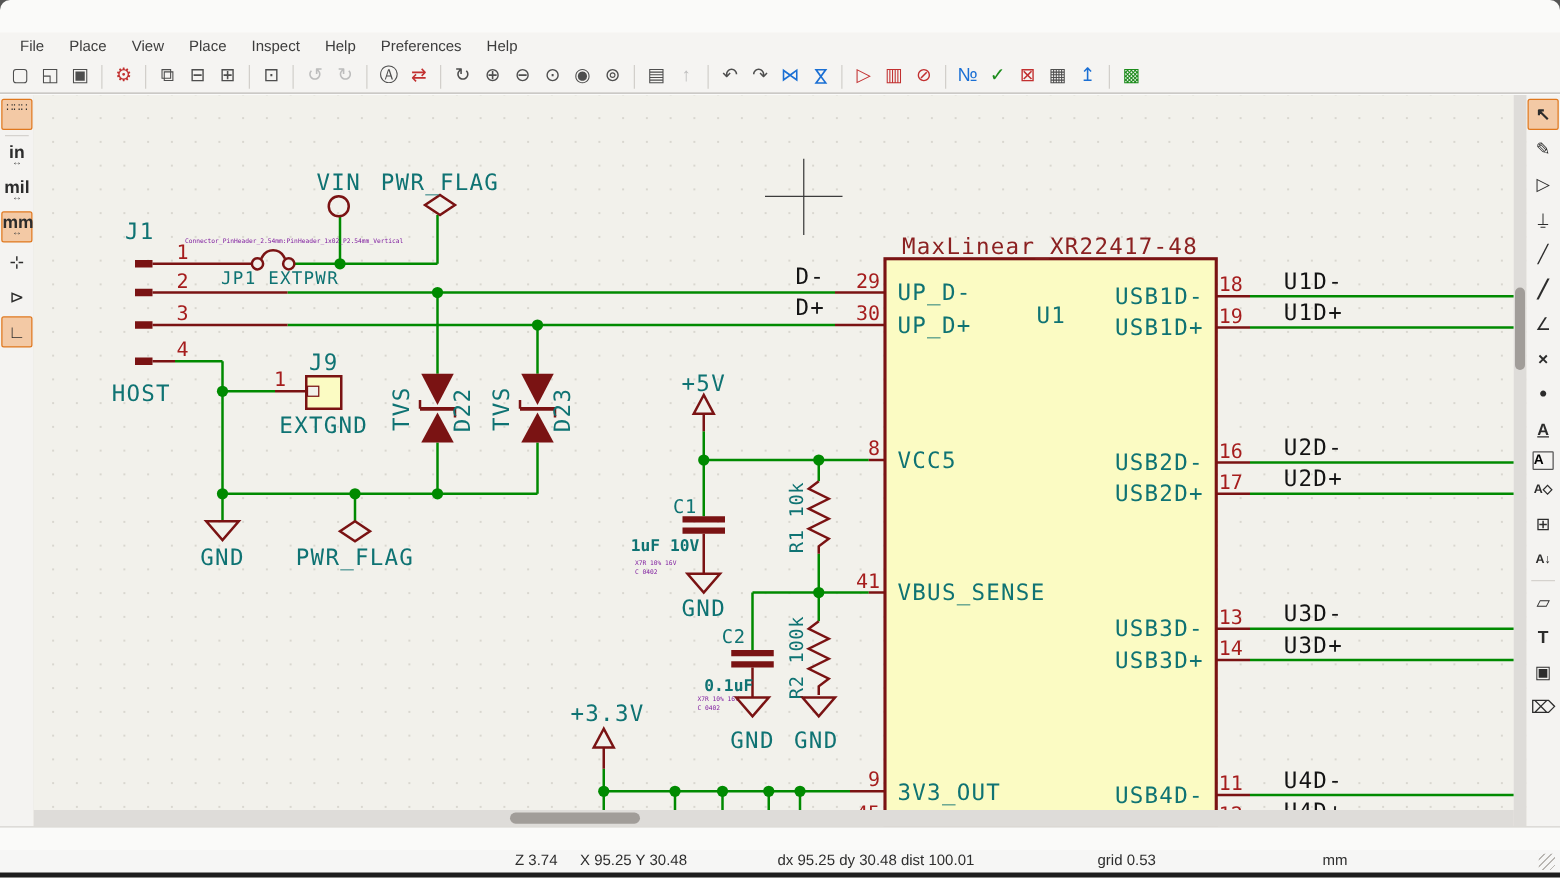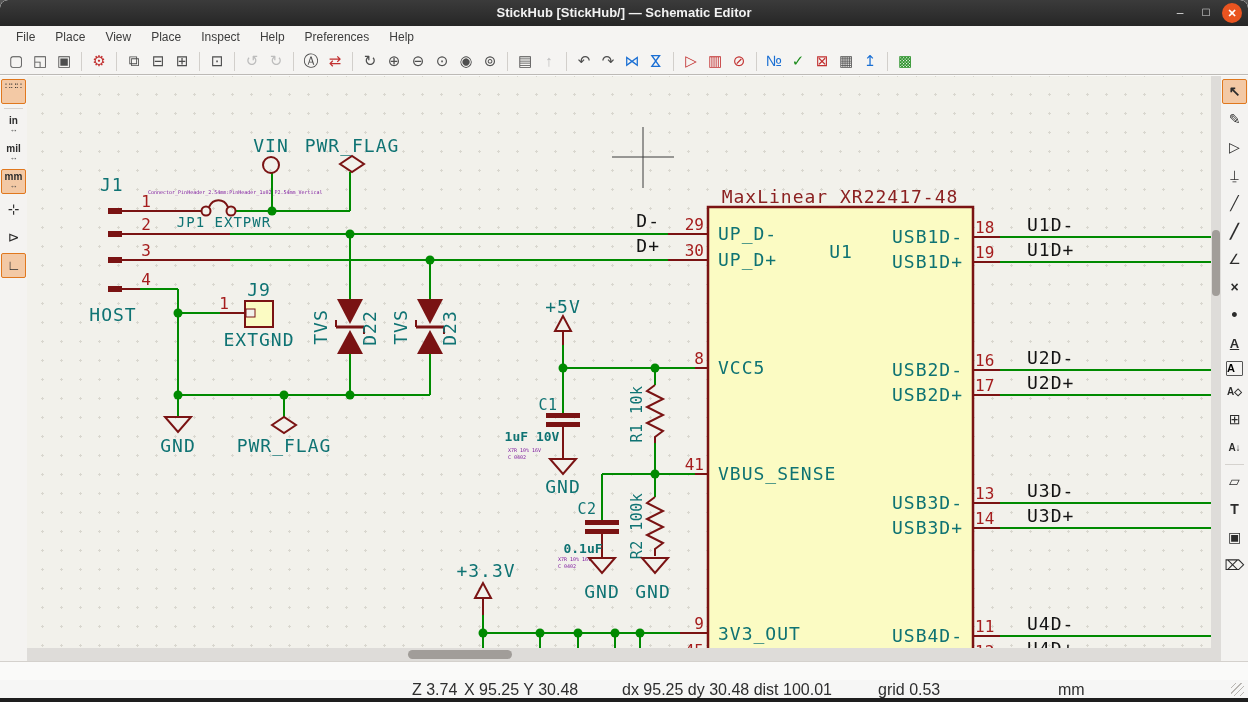--- a/index.html
+++ b/index.html
@@ -30,21 +30,21 @@
   .dim{color:#bdbdbd;} .blu{color:#1a6fd4;} .grn{color:#1c8c1c;}
   .red{color:#c23030;} .org{color:#e07b1e;} .rot90{transform:rotate(90deg);}
   
   .rail{position:absolute;top:76px;width:27px;height:585px;background:#f4f3f1;}
   .rail-left{left:0;border-right:1px solid #dbd8d4;}
   .rail-right{right:0;border-left:1px solid #dbd8d4;}
   .rt{width:23px;height:23px;line-height:23px;text-align:center;font-size:14px;
     color:#2c2c2c;margin:3px auto 0;border:1px solid transparent;border-radius:2px;}
   .rt.active{background:#f3c9a5;border-color:#e0781e;}
   .hsep{width:19px;height:1px;background:#d5d2ce;margin:4px auto;}
-  .unit{font-size:10px;font-weight:bold;line-height:10px;padding-top:2px;height:21px;}
+  .unit{font-size:14px;font-weight:bold;line-height:10px;padding-top:2px;height:21px;}
   .unit::after{content:"↔";display:block;font-size:8px;line-height:8px;color:#444;}
   .gridg{font-size:9px;letter-spacing:0;line-height:11px;padding-top:1px;height:22px;}
   .alabel{text-decoration:underline;font-weight:bold;font-size:13px;}
   .boxed{font-size:11px;font-weight:bold;border:1px solid #555;border-radius:1px;
     width:15px;height:13px;line-height:13px;margin:5px auto 0;}
   
   .canvas{position:absolute;left:27px;top:76px;width:1194px;height:585px;
     background:#f2f1eb;background-image:radial-gradient(circle,#d9d7cf 1px,transparent 1.2px);
     background-size:19px 19px;background-position:6px 9px;}
   svg text{font-family:"DejaVu Sans Mono",monospace;}
@@ -55,36 +55,30 @@
   .nl{fill:#141414;font-size:18px;letter-spacing:1px;}
   .fp{fill:#8020a0;font-size:5px;letter-spacing:0;}
   
   .hscroll{position:absolute;left:27px;top:648px;width:1184px;height:13px;background:#dedcd9;}
   .hthumb{position:absolute;left:381px;top:2px;width:104px;height:9px;background:#a19d99;border-radius:5px;}
   .vscroll{position:absolute;left:1211px;top:76px;width:10px;height:585px;background:#dedcd9;}
   .vthumb{position:absolute;left:1px;top:154px;width:8px;height:66px;background:#a19d99;border-radius:4px;}
   
   .bottomband{position:absolute;left:0;top:661px;width:1248px;height:19px;background:#fafaf9;border-top:1px solid #d4d1cd;}
   .statusbar{position:absolute;left:0;top:680px;width:1248px;height:18px;background:#f6f6f5;}
-  .st{position:absolute;top:1px;font-size:16px;color:#2e2e2e;white-space:pre;}
+  .st{position:absolute;top:1px;font-size:12px;color:#2e2e2e;white-space:pre;}
   .grip{position:absolute;right:4px;top:3px;width:13px;height:13px;
     background:repeating-linear-gradient(135deg,transparent 0 3px,#b9b6b2 3px 4px);}
   .darkstrip{position:absolute;left:0;top:698px;width:1248px;height:4px;background:#1e1e1e;}
 </style>
 </head>
 <body>
 
 <div class="app">
 
-  <div class="titlebar">
-    <div class="title">StickHub [StickHub/] — Schematic Editor</div>
-    <div class="winbtn btn-min">–</div>
-    <div class="winbtn btn-max">☐</div>
-    <div class="winbtn btn-close">✕</div>
-  </div>
 
   <div class="menubar">
     <span class="menu-item">File</span>
     <span class="menu-item">Place</span>
     <span class="menu-item">View</span>
     <span class="menu-item">Place</span>
     <span class="menu-item">Inspect</span>
     <span class="menu-item">Help</span>
     <span class="menu-item">Preferences</span>
     <span class="menu-item">Help</span>

